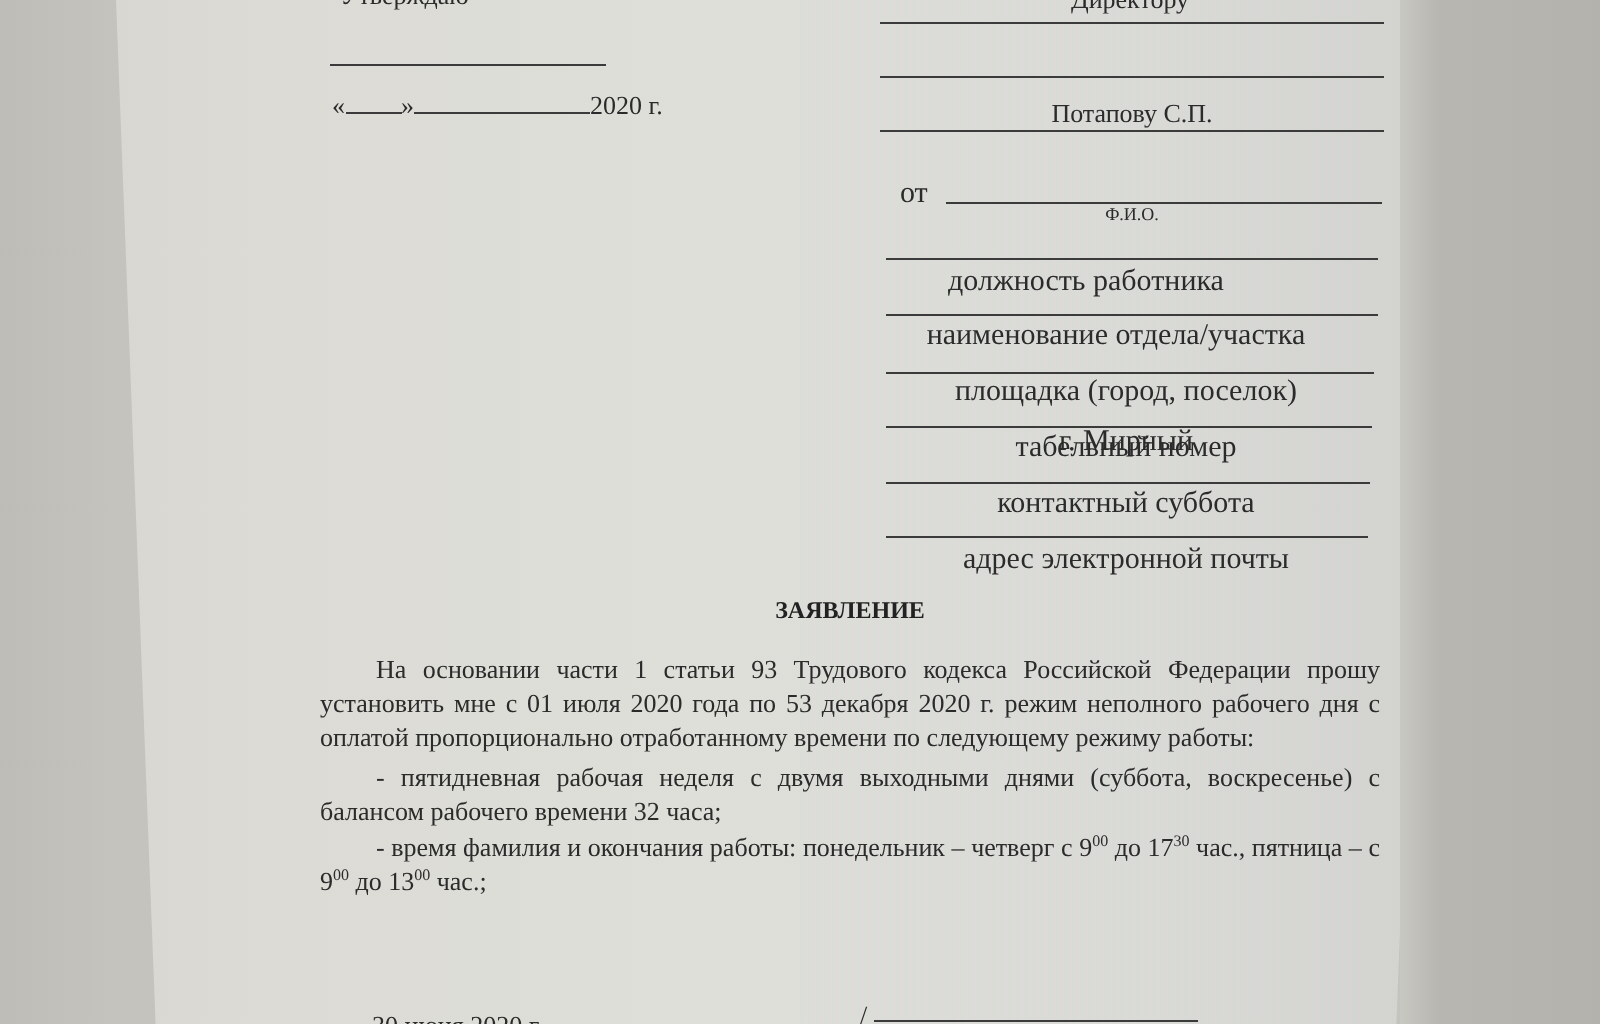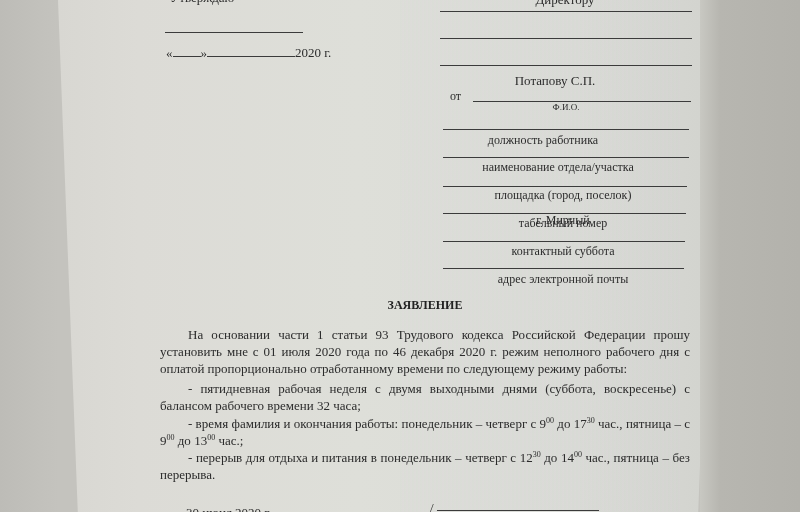--- a/index.html
+++ b/index.html
@@ -40,21 +40,21 @@
       left: 400px;
       top: 0;
       width: 280px;
       height: 512px;
       background: repeating-linear-gradient(90deg, rgba(200,215,205,0.10) 0 2px, rgba(220,205,225,0.10) 2px 4px);
       pointer-events: none;
     }
     .abs { position: absolute; color: #2b2b2b; }
     .line { position: absolute; height: 1px; background: #3b3b3b; }
     .t13 { font-size: 13px; }
-    .t11 { font-size: 12px; }
+    .t11 { font-size: 15px; }
     .t9 { font-size: 9px; margin-top: 36px; }
     .center { text-align: center; }
     .body-text {
       position: absolute;
       left: 160px;
       width: 530px;
       font-size: 13px;
       line-height: 17px;
       color: #2b2b2b;
       text-align: justify;
@@ -83,21 +83,21 @@
   <div class="line" style="left:165px; top:32px; width:138px;"></div>
   <div class="abs t13" style="left:166px; top:45px; white-space:nowrap;">
     <span>«</span><span style="display:inline-block;width:28px;border-bottom:1px solid #3b3b3b;"></span><span>»</span><span style="display:inline-block;width:88px;border-bottom:1px solid #3b3b3b;"></span><span>2020 г.</span>
   </div>
 
   <div class="abs t13 center" style="left:440px; top:-8px; width:250px;">Директору</div>
   <div class="line" style="left:440px; top:11px; width:252px;"></div>
 
   <div class="line" style="left:440px; top:38px; width:252px;"></div>
 
-  <div class="abs t13 center" style="left:429px; top:49px; width:252px;margin-top:24px;">Потапову С.П.</div>
+  <div class="abs t13 center" style="left:440px; top:49px; width:252px;">Потапову С.П.</div>
   <div class="line" style="left:440px; top:65px; width:252px;"></div>
   <div class="abs t9 center" style="left:440px; top:66px; width:252px;">Ф.И.О.</div>
 
   <div class="abs t11" style="left:450px; top:89px;">от</div>
   <div class="line" style="left:473px; top:101px; width:218px;"></div>
 
   <div class="line" style="left:443px; top:129px; width:246px;"></div>
   <div class="abs t11 center" style="left:443px; top:133px; width:200px;">должность работника</div>
 
   <div class="line" style="left:443px; top:157px; width:246px;"></div>
@@ -111,28 +111,25 @@
   <div class="abs t11 center" style="left:443px; top:216px; width:240px;">табельный номер</div>
 
   <div class="line" style="left:443px; top:241px; width:242px;"></div>
   <div class="abs t11 center" style="left:443px; top:244px; width:240px;">контактный суббота</div>
 
   <div class="line" style="left:443px; top:268px; width:241px;"></div>
   <div class="abs t11 center" style="left:443px; top:272px; width:240px;">адрес электронной почты</div>
 
   <div class="title">ЗАЯВЛЕНИЕ</div>
 
-  <div class="body-text" style="top:326px; text-indent:28px;">На основании части 1 статьи 93 Трудового кодекса Российской Федерации прошу установить мне с 01 июля 2020 года по 46 декабря 2020 г. режим неполного рабочего дня с оплатой пропорционально отработанному времени по следующему режиму работы:</div>
+  <div class="body-text" style="top:326px; text-indent:28px;">На основании части 1 статьи 93 Трудового кодекса Российской Федерации прошу установить мне с 01 июля 2020 года по 53 декабря 2020 г. режим неполного рабочего дня с оплатой пропорционально отработанному времени по следующему режиму работы:</div>
 
   <div class="body-text" style="top:380px; text-indent:28px;">- пятидневная рабочая неделя с двумя выходными днями (суббота, воскресенье) с балансом рабочего времени 32 часа;</div>
 
   <div class="body-text" style="top:415px; text-indent:28px;">
     <span>- время фамилия и окончания работы: понедельник – четверг с </span><span>9</span><sup>00</sup><span> до </span><span>17</span><sup>30</sup><span> час., пятница – с </span><span>9</span><sup>00</sup><span> до </span><span>13</span><sup>00</sup><span> час.;</span>
   </div>
 
-  <div class="body-text" style="top:449px; text-indent:28px;">
-    <span>- перерыв для отдыха и питания в понедельник – четверг с </span><span>12</span><sup>30</sup><span> до </span><span>14</span><sup>00</sup><span> час., пятница – без перерыва.</span>
-  </div>
 
   <div class="abs t13" style="left:186px; top:505px;">30 июня 2020 г.</div>
   <div class="abs t13" style="left:430px; top:500px;">/</div>
   <div class="line" style="left:437px; top:510px; width:162px;"></div>
 </div>
 
 </body></html>

